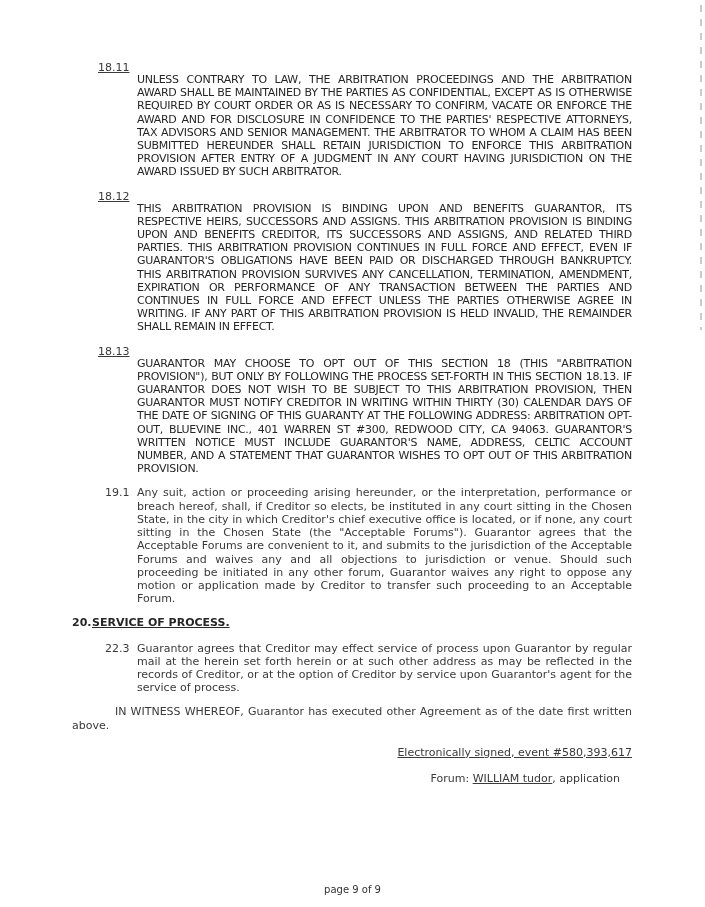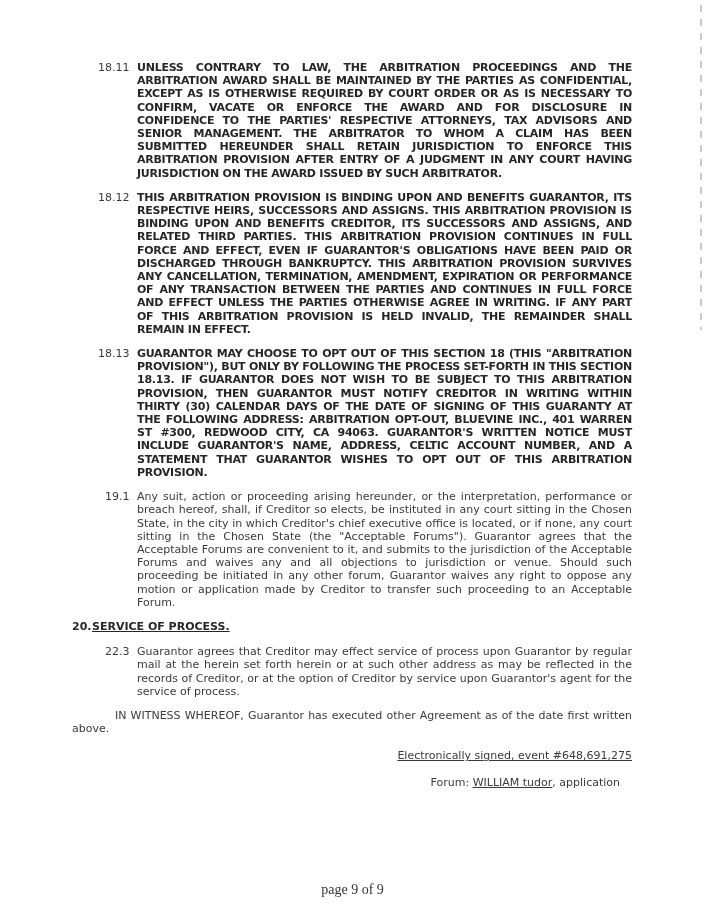--- a/index.html
+++ b/index.html
@@ -39,31 +39,32 @@
     top: 61px;
     width: 560px;
   }
   .clause {
     display: flex;
     margin: 0 0 11px 0;
   }
   .clause.level2 { margin-left: 26px; }
   .clause.level1 { margin-left: 33px; justify-content: flex-end; }
   .num { flex: 0 0 auto; }
-  .level2 .num { width: 39px; }
+  .level2 .num { width: 39px; text-decoration: underline; }
   .level1 .num { width: 32px; }
   .txt {
     flex: 1;
     margin: 0;
     text-align: justify;
   }
   .bold-clause .txt {
-    font-weight: bold;
+    font-weight: normal;
     color: #262626;
     letter-spacing: -0.25px;
+    margin-top: 12px;
   }
   .heading {
     margin: 0 0 12px 0;
     font-weight: bold;
     color: #262626;
   }
   .heading .hnum {
     display: inline-block;
     width: 20px;
   }
@@ -86,23 +87,22 @@
   .namerow {
     margin: 0 12px 0 0;
   }
   .underline { text-decoration: underline; text-align: center; }
   .pagefoot {
     position: absolute;
     left: 0;
     right: 0;
     top: 883px;
     text-align: center;
-    font-size: 14px;
+    font-size: 10px;
     color: #333333;
-    font-family: Liberation Serif, serif;
   }
 </style>
 </head>
 <body>
 
 <div class="page">
 
   <div class="scan-marks"></div>
 
   <main class="doc">
@@ -133,21 +133,21 @@
     </div>
 
     <section class="clause level1">
       <span class="num">22.3</span>
       <p class="txt">Guarantor agrees that Creditor may effect service of process upon Guarantor by regular mail at the herein set forth herein or at such other address as may be reflected in the records of Creditor, or at the option of Creditor by service upon Guarantor's agent for the service of process.</p>
     </section>
 
     <p class="witness">IN WITNESS WHEREOF, Guarantor has executed other Agreement as of the date first written above.</p>
 
     <div class="sig">
-      <p class="esign">Electronically signed, event #648,691,275</p>
+      <p class="esign">Electronically signed, event #580,393,617</p>
       <p class="namerow">
         <span>Forum:</span>
         <span class="underline">WILLIAM tudor</span><span>, application</span>
       </p>
     </div>
 
   </main>
 
   <footer class="pagefoot">
     <span>page 9 of 9</span>

